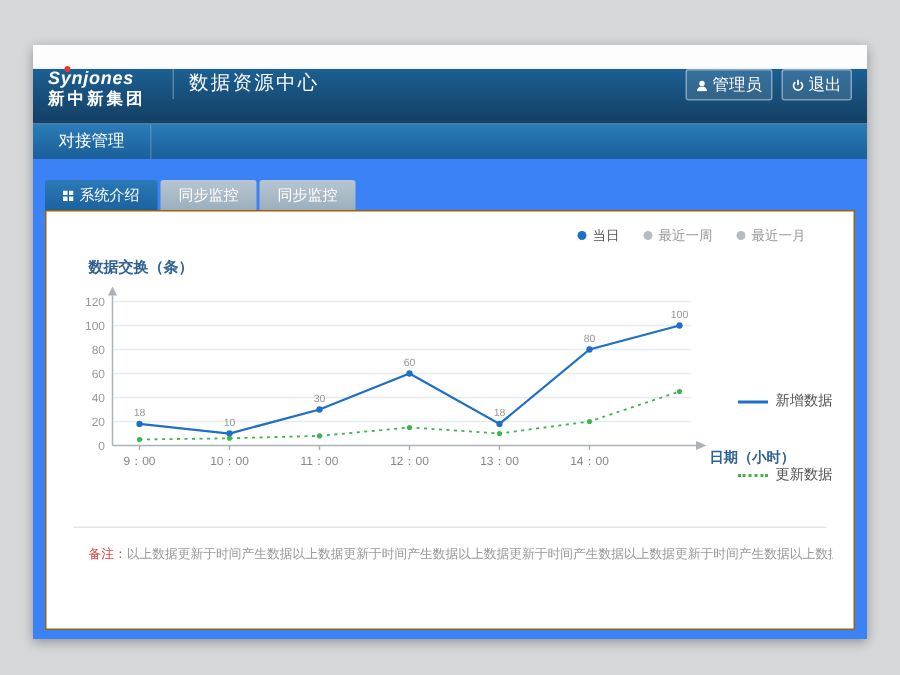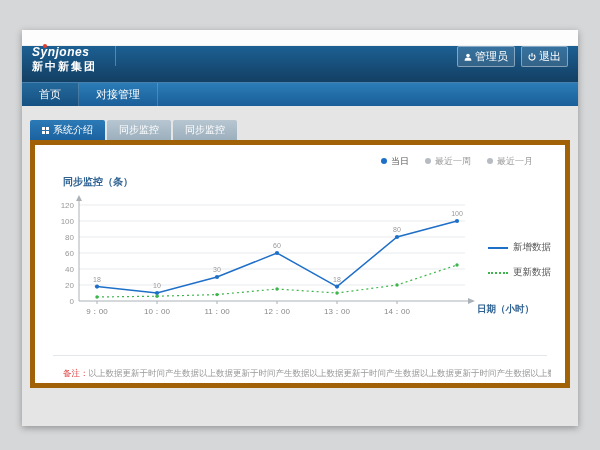--- a/index.html
+++ b/index.html
@@ -13,36 +13,36 @@
   .logo-dot{position:absolute;left:11px;top:-2px;width:4px;height:4px;border-radius:50%;background:#e23b2e;}
   .logo-sub{font-size:11px;font-weight:bold;letter-spacing:2px;}
   .hdr-divider{width:1px;height:20px;background:rgba(255,255,255,.28);margin:0 10px;}
   .app-title{color:#fff;font-size:13px;letter-spacing:1.5px;}
   .spacer{flex:1;}
   .hbtn{display:flex;align-items:center;gap:3px;background:rgba(255,255,255,.12);border:1px solid rgba(255,255,255,.4);color:#fff;font-size:11px;padding:2px 6px;border-radius:2px;margin-left:6px;cursor:pointer;font-family:inherit;}
   .hicon{width:8px;height:8px;display:block;}
   .nav{height:24px;background:linear-gradient(#2b7cb7,#1a5f99);display:flex;border-top:1px solid rgba(255,255,255,.2);}
   .nav-item{line-height:23px;padding:0 17px;color:#fff;font-size:11px;border-right:1px solid rgba(255,255,255,.18);cursor:pointer;}
   .nav-item.active{background:rgba(0,0,0,.15);}
-  .content{height:320px;background:#e5e5e5;padding-top:14px;}
+  .content{height:320px;background:#3b82f6;padding-top:14px;}
   .tabs{display:flex;gap:2px;margin-left:8px;height:20px;}
   .tab{display:flex;align-items:center;gap:4px;padding:0 12px;font-size:10px;color:#fff;background:linear-gradient(#b7c6d1,#9cafbd);border-radius:2px 2px 0 0;cursor:pointer;}
   .tab.active{background:linear-gradient(#2b7ab6,#1b62a0);}
   .tab-icon{width:7px;height:7px;display:block;}
-  .panel{margin:0 8px;height:248px;background:#fff;border:5px solid #a16207;padding:8px 14px;position:relative;}
+  .panel{margin:0 8px;height:280px;background:#fff;border:1px solid #a16207;padding:8px 14px;position:relative;}
   .filter-row{display:flex;justify-content:flex-end;gap:16px;padding-right:18px;margin-top:2px;height:12px;}
   .filter{display:flex;align-items:center;gap:4px;font-size:9px;color:#999;cursor:pointer;}
   .filter .dot{width:6px;height:6px;border-radius:50%;background:#b6bcc2;}
   .filter.active{color:#555;}
   .filter.active .dot{background:#1e6fc8;}
   .ylabel{font-size:10px;font-weight:bold;color:#2f6292;margin:8px 0 0 14px;height:12px;}
   .chart-wrap{position:relative;height:154px;margin-top:6px;}
   .xlabel{position:absolute;left:428px;top:110px;font-size:9.5px;font-weight:bold;color:#2f6292;white-space:nowrap;}
   .series-legend{position:absolute;right:0;top:48px;display:flex;flex-direction:column;gap:12px;}
-  .sl-item{display:flex;align-items:center;gap:5px;font-size:9.5px;color:#555;}
+  .sl-item{display:flex;align-items:center;gap:5px;font-size:9.5px;color:#555;margin-top:24px;}
   .swatch{display:inline-block;width:20px;height:0;border-top:2px solid #999;}
   .divider{border-top:1px solid #e3e7eb;margin:8px 4px 0;}
   .remark{margin-top:12px;padding:0 14px;font-size:8.5px;color:#999;white-space:nowrap;overflow:hidden;}
   .remark-label{color:#e03c3c;}
 </style>
 </head>
 <body>
 
 <div class="desktop">
   <div class="window">
@@ -50,39 +50,39 @@
 
     <header class="app-header">
       <div class="logo">
         <div class="logo-top">
           <span>Synjones</span>
           <span class="logo-dot"></span>
         </div>
         <div class="logo-sub">新中新集团</div>
       </div>
       <div class="hdr-divider"></div>
+      <div class="app-title">数据资源中心</div>
       <div class="spacer"></div>
       <button class="hbtn">
         <svg class="hicon" viewBox="0 0 8 8">
             <circle cx="4" cy="2.6" r="1.8" fill="#fff"></circle>
             <path d="M0.6,7.8 a3.4,3.2 0 0 1 6.8,0 Z" fill="#fff"></path>
           </svg>
         <span>管理员</span>
       </button>
       <button class="hbtn">
         <svg class="hicon" viewBox="0 0 8 8">
             <path d="M4,0.6 V3.2" stroke="#fff" stroke-width="1.2" stroke-linecap="round"></path>
             <path d="M2.2,1.7 a3,3 0 1 0 3.6,0" fill="none" stroke="#fff" stroke-width="1.1"></path>
           </svg>
         <span>退出</span>
       </button>
     </header>
 
     <nav class="nav">
-      <div class="nav-item active">首页</div>
       <div class="nav-item">对接管理</div>
     </nav>
 
     <div class="content">
       <div class="tabs">
         <div class="tab active">
           <svg class="tab-icon" viewBox="0 0 7 7">
               <rect width="3" height="3" fill="#fff"></rect>
               <rect x="4" width="3" height="3" fill="#fff"></rect>
               <rect y="4" width="3" height="3" fill="#fff"></rect>
@@ -107,21 +107,21 @@
           <div class="filter">
             <span class="dot"></span>
             <span>最近一周</span>
           </div>
           <div class="filter">
             <span class="dot"></span>
             <span>最近一月</span>
           </div>
         </div>
 
-        <div class="ylabel">同步监控（条）</div>
+        <div class="ylabel">数据交换（条）</div>
 
         <div class="chart-wrap">
           <svg id="chart-svg" width="440" height="135" viewBox="0 0 440 135">
               <text x="25" y="111" text-anchor="end" fill="#999" font-size="8">0</text>
               <line x1="30" y1="92" x2="416" y2="92" stroke="#e8ebee" stroke-width="1"></line>
               <text x="25" y="95" text-anchor="end" fill="#999" font-size="8">20</text>
               <line x1="30" y1="76" x2="416" y2="76" stroke="#e8ebee" stroke-width="1"></line>
               <text x="25" y="79" text-anchor="end" fill="#999" font-size="8">40</text>
               <line x1="30" y1="60" x2="416" y2="60" stroke="#e8ebee" stroke-width="1"></line>
               <text x="25" y="63" text-anchor="end" fill="#999" font-size="8">60</text>

